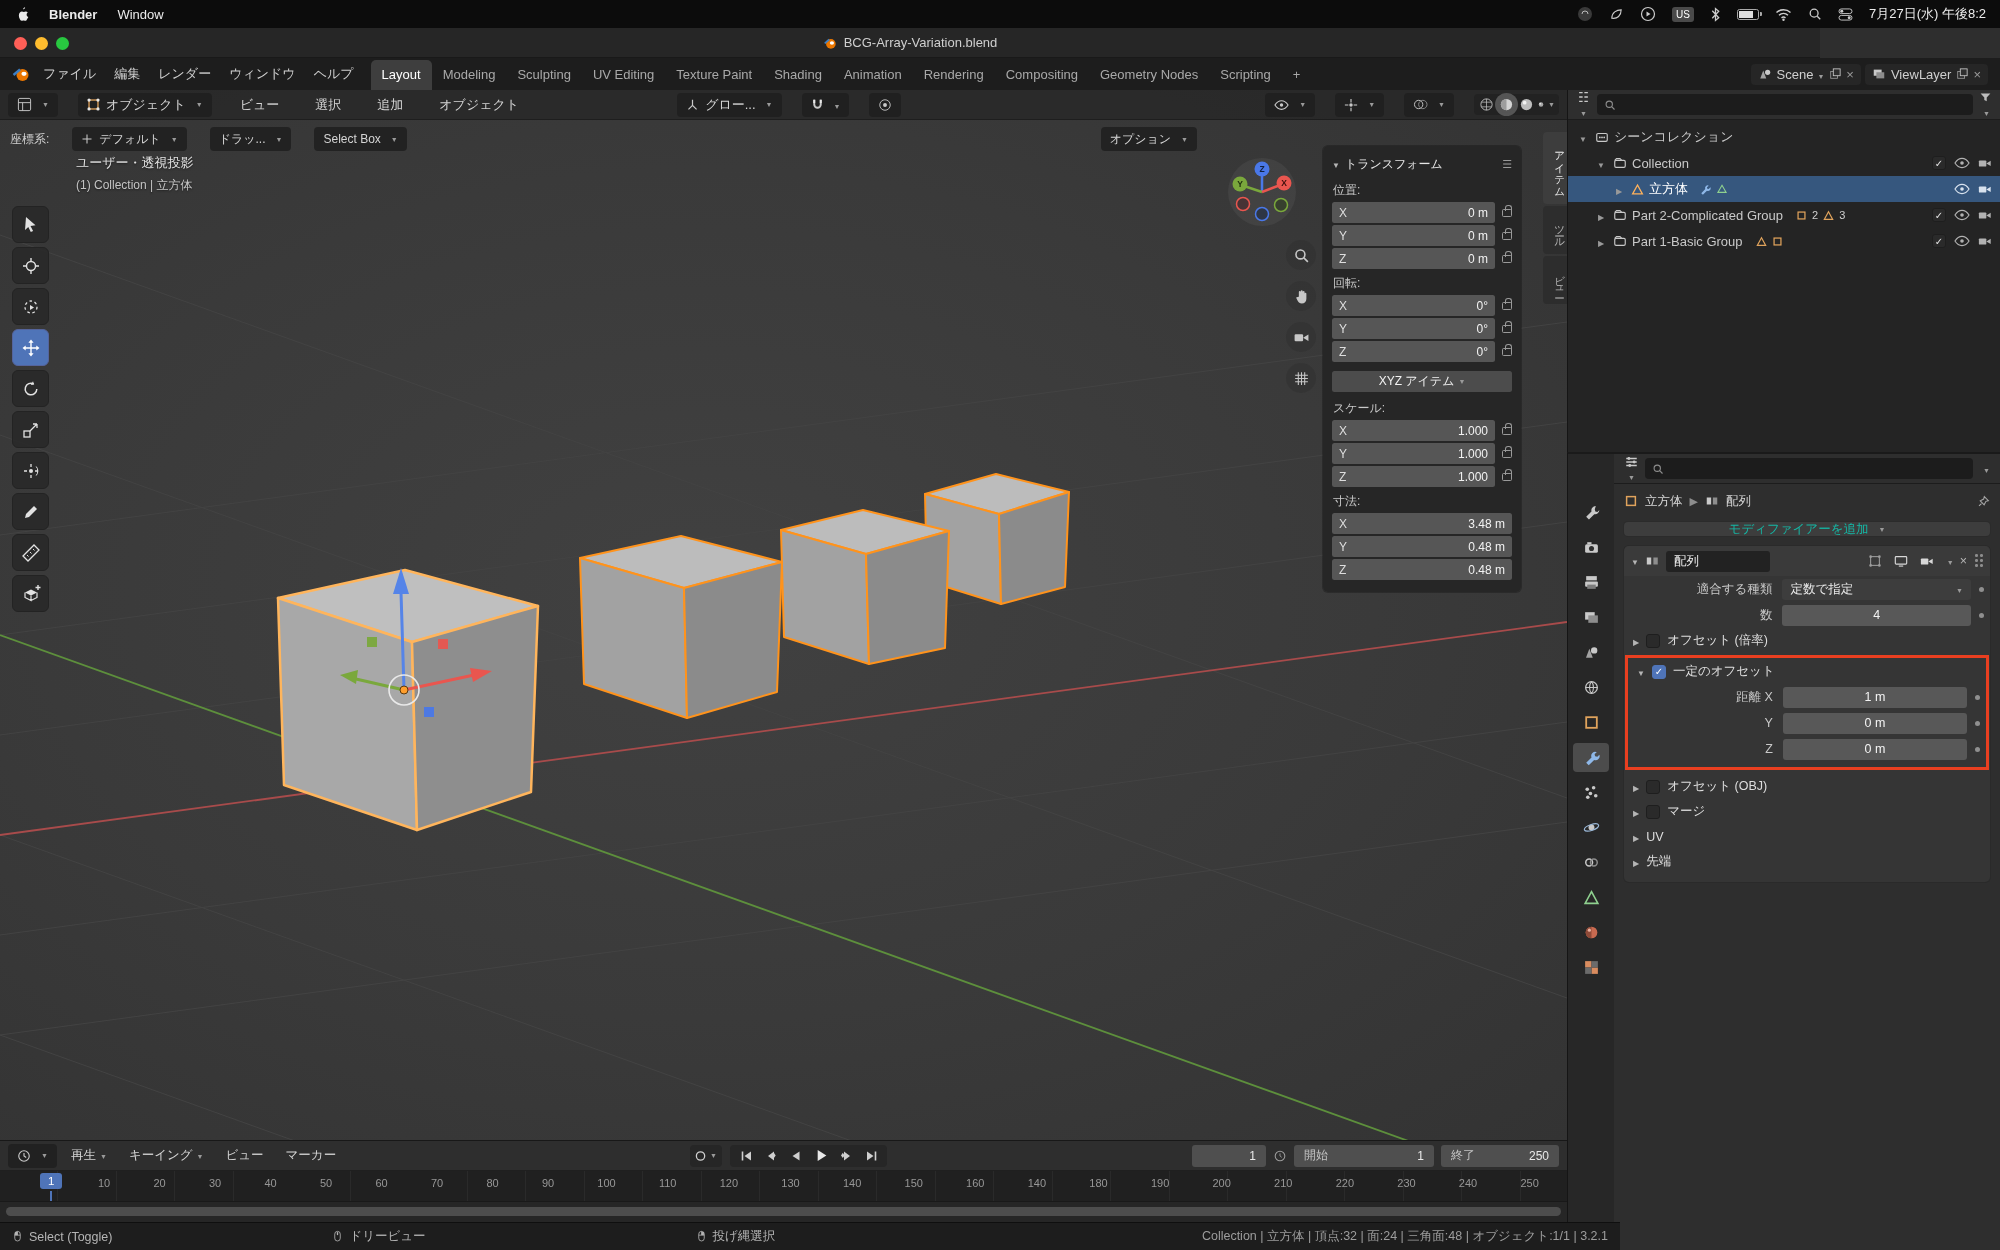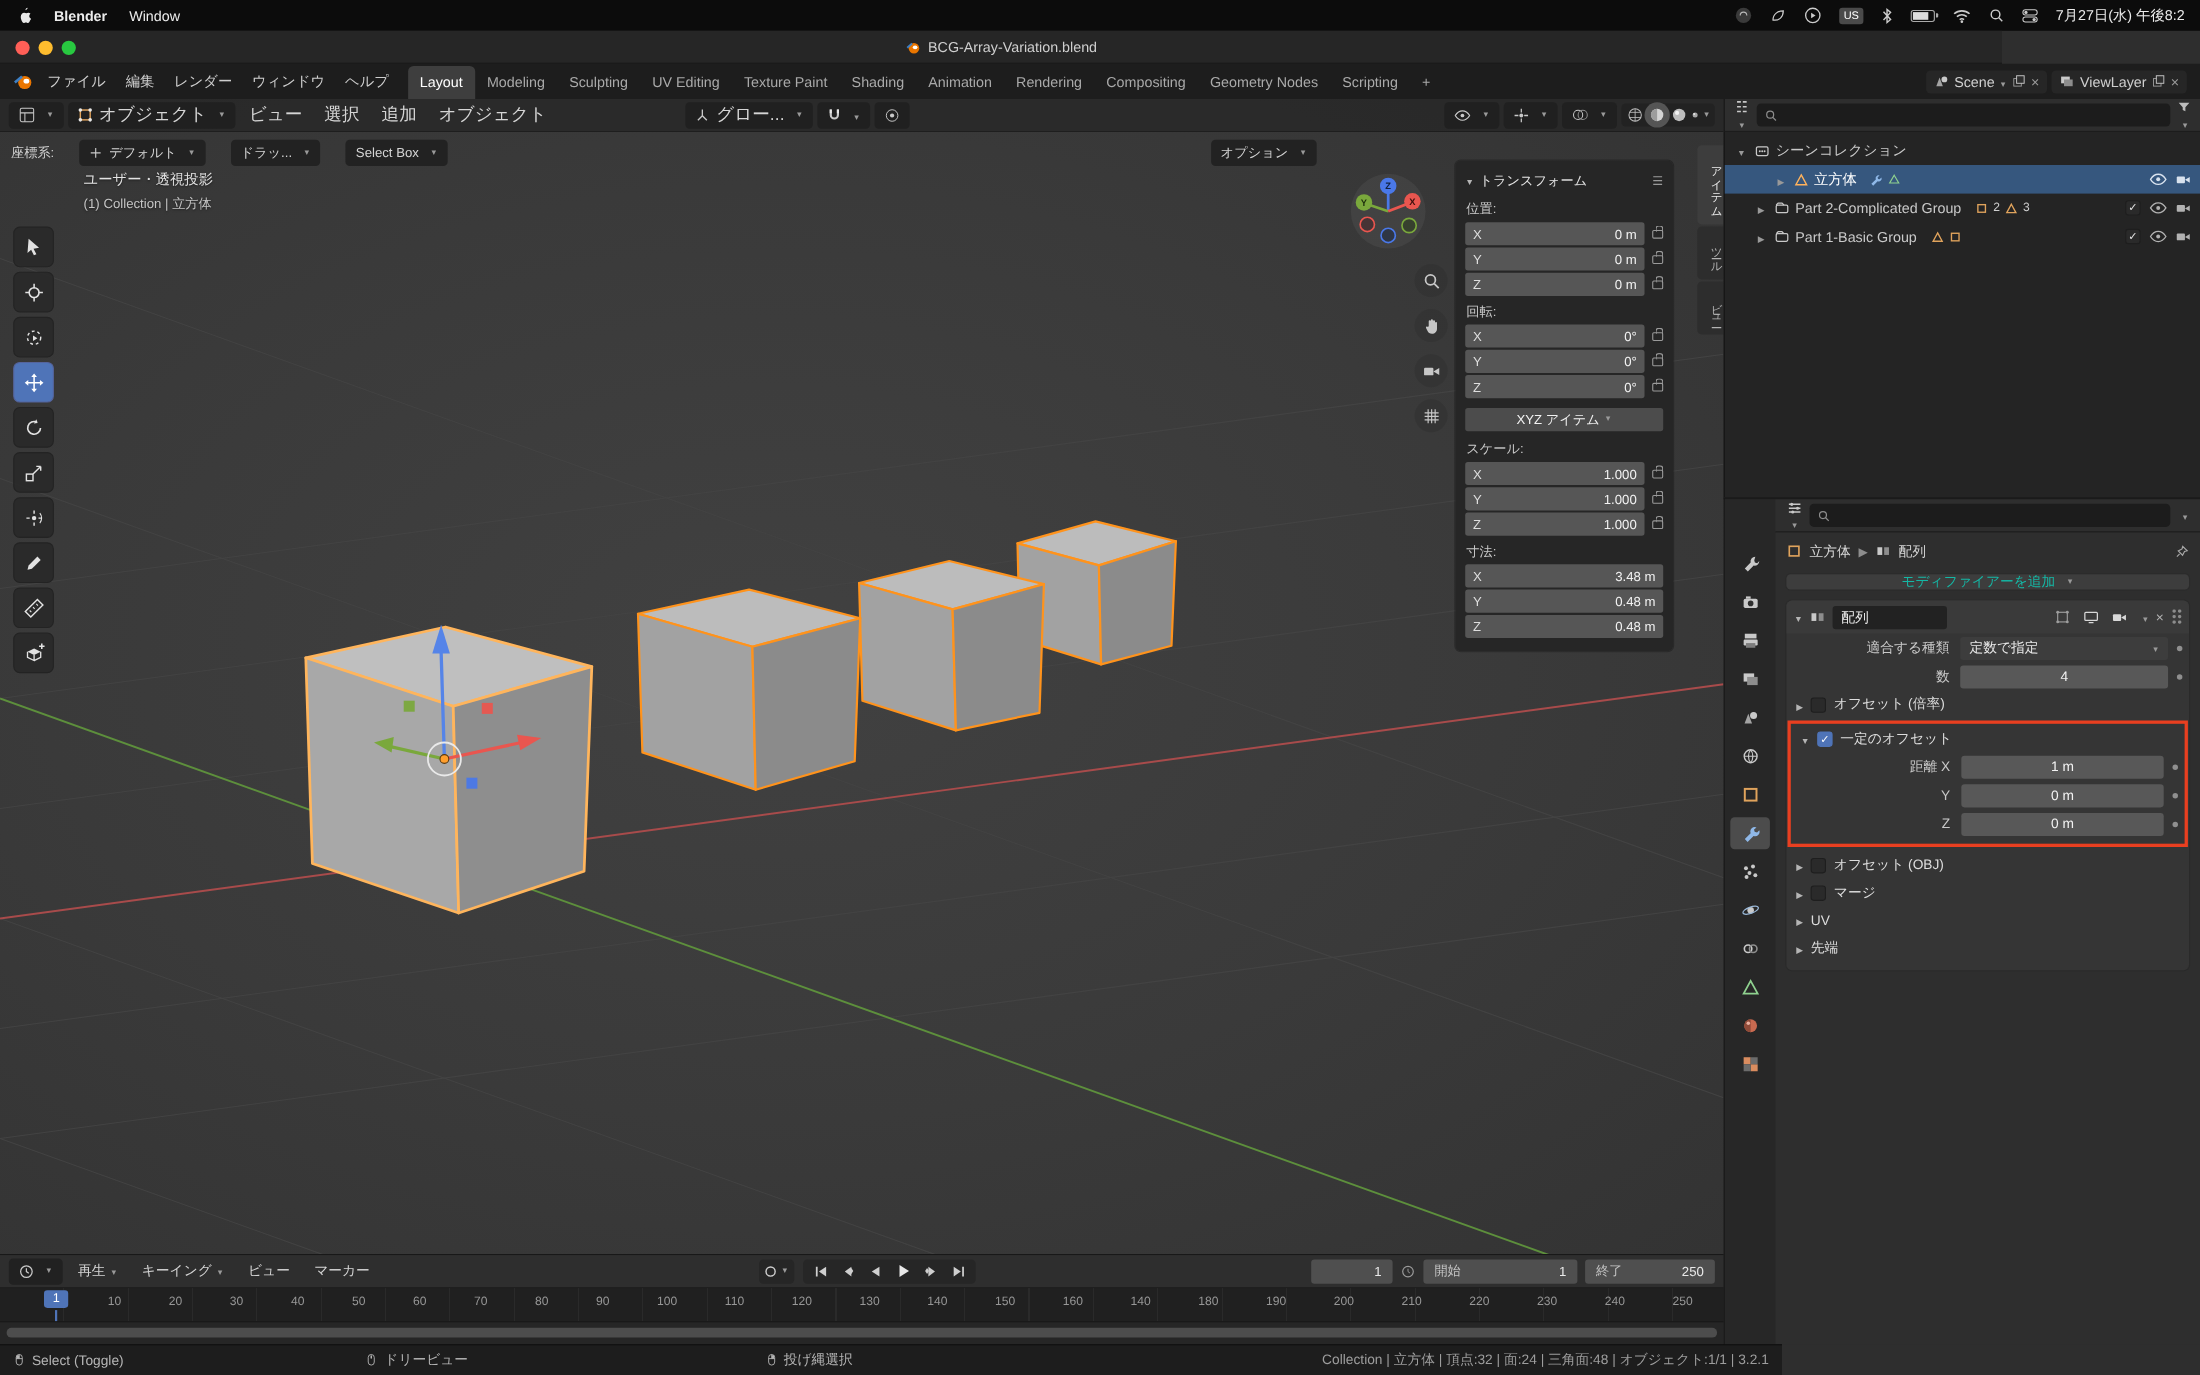--- a/index.html
+++ b/index.html
@@ -37,22 +37,22 @@
   .ws-tab { padding:7px 11px 8px; color:#a9a9a9; border-radius:5px 5px 0 0; white-space:nowrap; }
   .ws-tab.active { background:#3e3e3e; color:#fff; }
   .tb-right { margin-left:auto; display:flex; align-items:center; gap:4px; padding-right:4px; }
   .tb-widget { display:flex; align-items:center; gap:5px; background:#262626; border-radius:4px; padding:3px 7px; }
 
   
   #viewport { position:absolute; left:0; top:90px; width:1567px; height:1050px; overflow:hidden;
               background:radial-gradient(ellipse at 45% 48%, #414141 0%, #3a3a3a 55%, #333 100%); }
   #scene-svg { position:absolute; left:0; top:0; }
   .vp-h1 { position:absolute; top:0; left:0; right:0; height:30px; background:rgba(41,41,41,.95);
-           border-bottom:1px solid rgba(18,18,18,.5); display:flex; align-items:center; gap:4px;
-           padding:0 8px; font-size:16px; }
+           border-bottom:1px solid rgba(18,18,18,.5); display:flex; align-items:center; gap:20px;
+           padding:0 8px; font-size:13px; }
   .vp-menu { padding:4px 8px; }
   .vp-h2 { position:absolute; top:36px; left:10px; right:10px; height:26px; display:flex; align-items:center;
            gap:23px; font-size:12px; }
   .pill { background:rgba(30,30,30,.85); border-radius:4px; height:24px; display:flex; align-items:center;
           padding:0 9px; gap:6px; }
   .shade-set { display:flex; align-items:center; gap:3px; background:rgba(30,30,30,.6); border-radius:4px; padding:2px 4px; }
   .shade { width:17px; height:17px; border-radius:50%; display:flex; align-items:center; justify-content:center; }
   .shade.active { box-shadow:0 0 0 3px #555; background:#555; }
 
   .toolbar { position:absolute; left:12px; top:116px; display:flex; flex-direction:column; gap:4px; }
@@ -834,20 +834,45 @@
       <span>
           <svg width="14" height="14" viewBox="0 0 16 16">
             <rect x="2" y="4" width="12" height="9" rx="1.5" fill="none" stroke="#c9c9c9" stroke-width="1.3"></rect>
             <circle cx="5.5" cy="8.5" r="1" fill="#c9c9c9"></circle>
             <circle cx="8" cy="8.5" r="1" fill="#c9c9c9"></circle>
             <circle cx="10.5" cy="8.5" r="1" fill="#c9c9c9"></circle>
           </svg>
         </span>
       <span>シーンコレクション</span>
     </div>
+    <div class="orow" style="padding-left:26px">
+      <span class="tw open"></span>
+      <span>
+          <svg width="14" height="14" viewBox="0 0 16 16">
+            <rect x="2" y="5" width="12" height="8" rx="1.5" fill="none" stroke="#c9c9c9" stroke-width="1.3"></rect>
+            <path d="M2 5l2-2h4l2 2" fill="none" stroke="#c9c9c9" stroke-width="1.3"></path>
+          </svg>
+        </span>
+      <span>Collection</span>
+      <span class="ol-right">
+        <span class="cb on"></span>
+        <span>
+            <svg width="16" height="12" viewBox="0 0 16 12">
+              <path d="M1 6C3 2.8 5.5 1.4 8 1.4S13 2.8 15 6c-2 3.2-4.5 4.6-7 4.6S3 9.2 1 6z" fill="none" stroke="#b2b2b2" stroke-width="1.2"></path>
+              <circle cx="8" cy="6" r="1.8" fill="#b2b2b2"></circle>
+            </svg>
+          </span>
+        <span>
+            <svg width="14" height="12" viewBox="0 0 16 13">
+              <rect x="1" y="3.5" width="8.5" height="7" rx="1" fill="#b2b2b2"></rect>
+              <path d="M9.5 7l5-3v6z" fill="#b2b2b2"></path>
+            </svg>
+          </span>
+      </span>
+    </div>
     <div class="orow sel" style="padding-left:44px">
       <span class="tw"></span>
       <span>
           <svg width="13" height="13" viewBox="0 0 16 16">
             <path d="M8 2.5l6 11H2z" fill="none" stroke="#ffb25c" stroke-width="1.6"></path>
           </svg>
         </span>
       <span>立方体</span>
       <span style="margin-left:6px">
           <svg width="12" height="12" viewBox="0 0 16 16">

